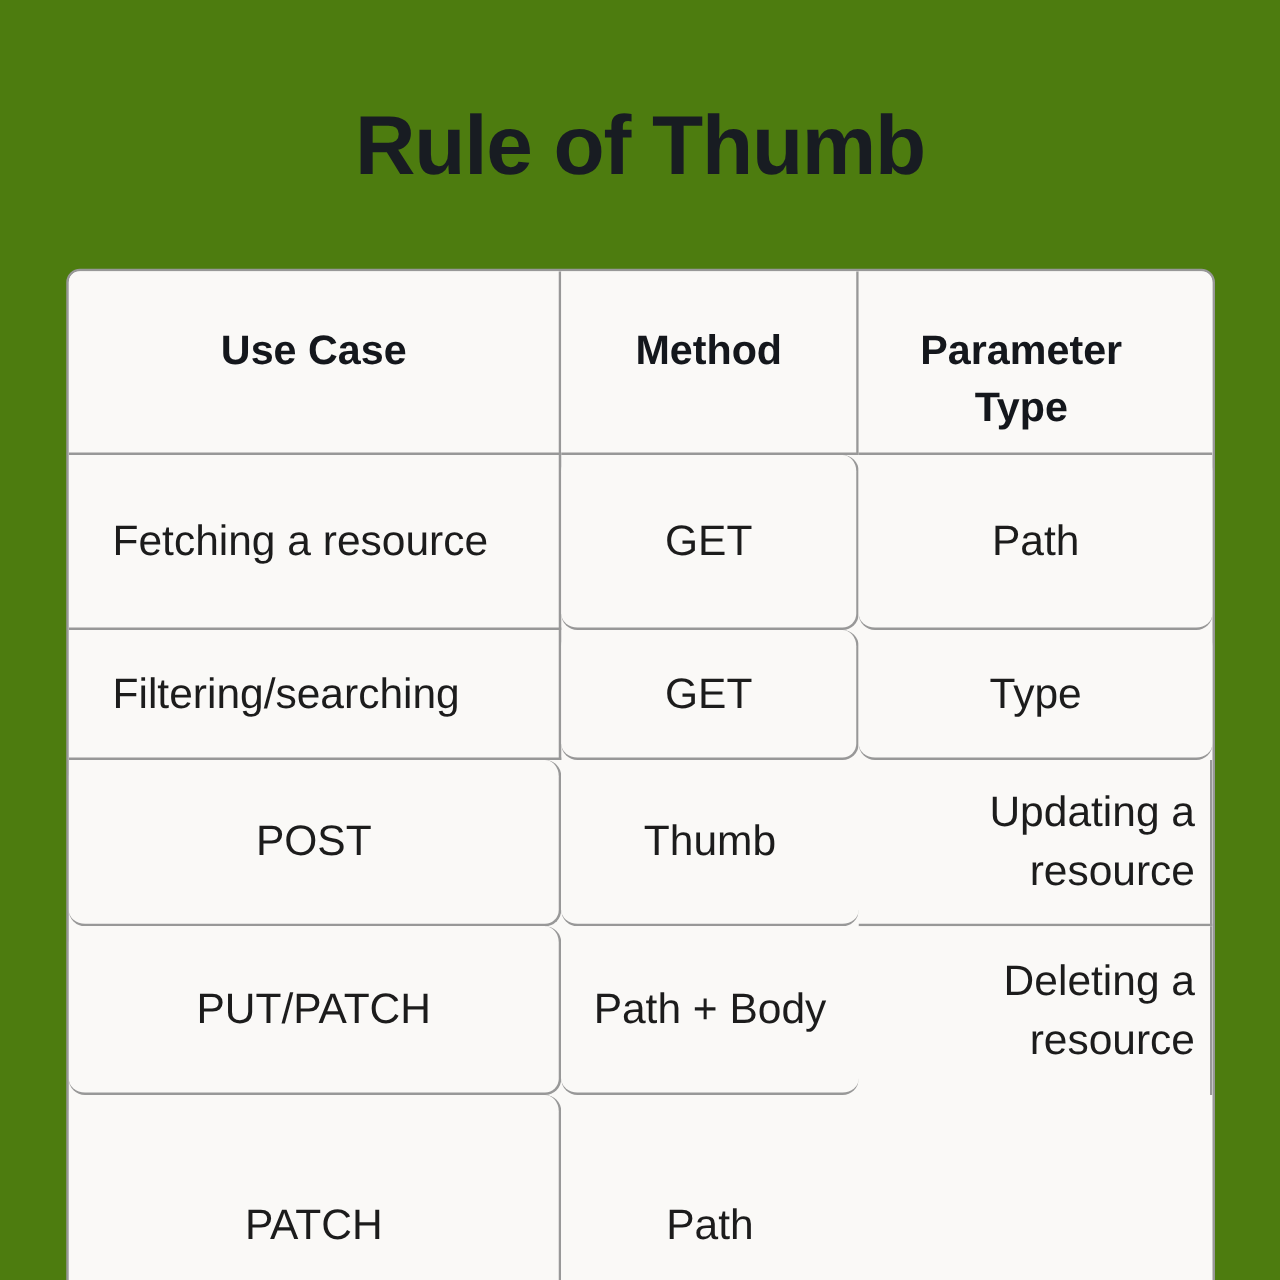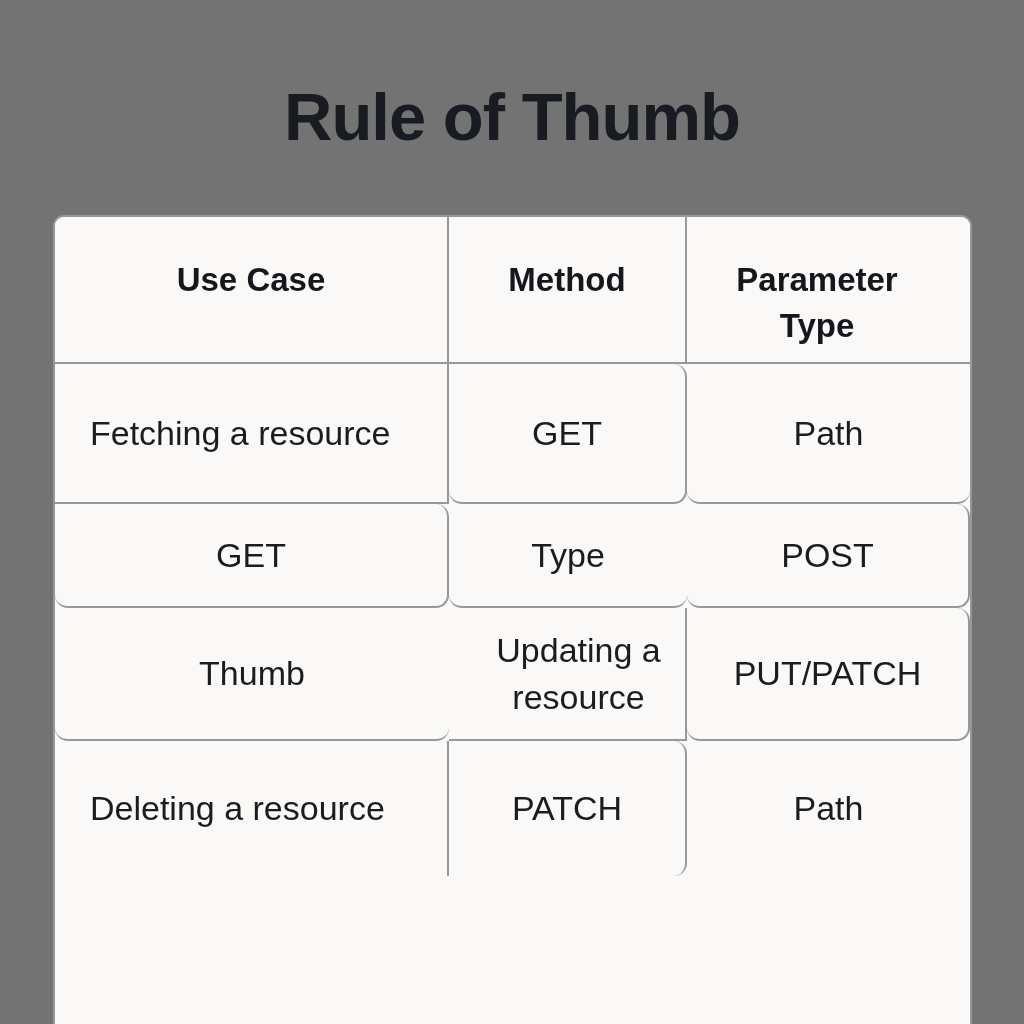--- a/index.html
+++ b/index.html
@@ -3,21 +3,21 @@
 <meta charset="utf-8">
 <style>
   html, body {
     margin: 0;
     padding: 0;
   }
   .page {
     position: relative;
     width: 1024px;
     height: 1024px;
-    background: #737373;
+    background: #4d7c0f;
     font-family: "Liberation Sans", sans-serif;
     overflow: hidden;
   }
   .title {
     margin: 0;
     position: absolute;
     top: 78px;
     left: 0;
     width: 100%;
     text-align: center;
@@ -59,21 +59,21 @@
     font-size: 33px;
     color: #14171c;
     align-items: flex-start;
     padding-top: 40px;
     justify-content: center;
     text-align: center;
   }
   .cell.header.param { padding-left: 25px; padding-right: 48px; }
   .cell.usecase {
     justify-content: flex-start;
-    text-align: center;
+    text-align: right;
     padding-left: 35px;
     padding-right: 12px;
   }
   .cell.centered {
     justify-content: center;
     text-align: center;
     padding-left: 4px;
     padding-right: 4px;
     border-radius: 13px;
   }
@@ -88,27 +88,29 @@
   <div class="rot-table">
 
     <div class="cell header">Use Case</div>
     <div class="cell header">Method</div>
     <div class="cell header param last-col">Parameter Type</div>
 
     <div class="cell usecase">Fetching a resource</div>
     <div class="cell centered">GET</div>
     <div class="cell centered last-col">Path</div>
 
+    <div class="cell usecase">Filtering/searching</div>
     <div class="cell centered">GET</div>
     <div class="cell centered last-col">Type</div>
 
     <div class="cell centered">POST</div>
     <div class="cell centered last-col">Thumb</div>
 
     <div class="cell usecase">Updating a resource</div>
     <div class="cell centered">PUT/PATCH</div>
+    <div class="cell centered last-col">Path + Body</div>
 
     <div class="cell usecase last-row">Deleting a resource</div>
     <div class="cell centered last-row">PATCH</div>
     <div class="cell centered last-col last-row">Path</div>
 
   </div>
 </div>
 
 </body></html>

